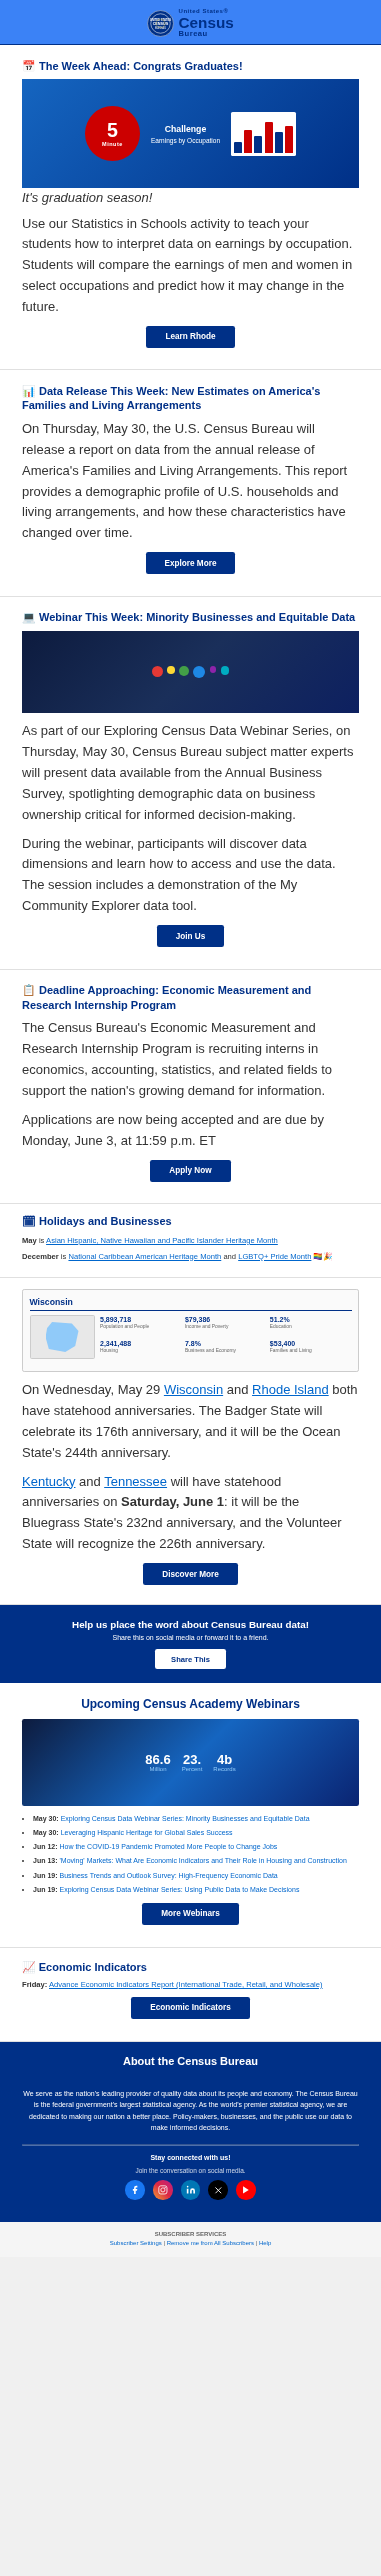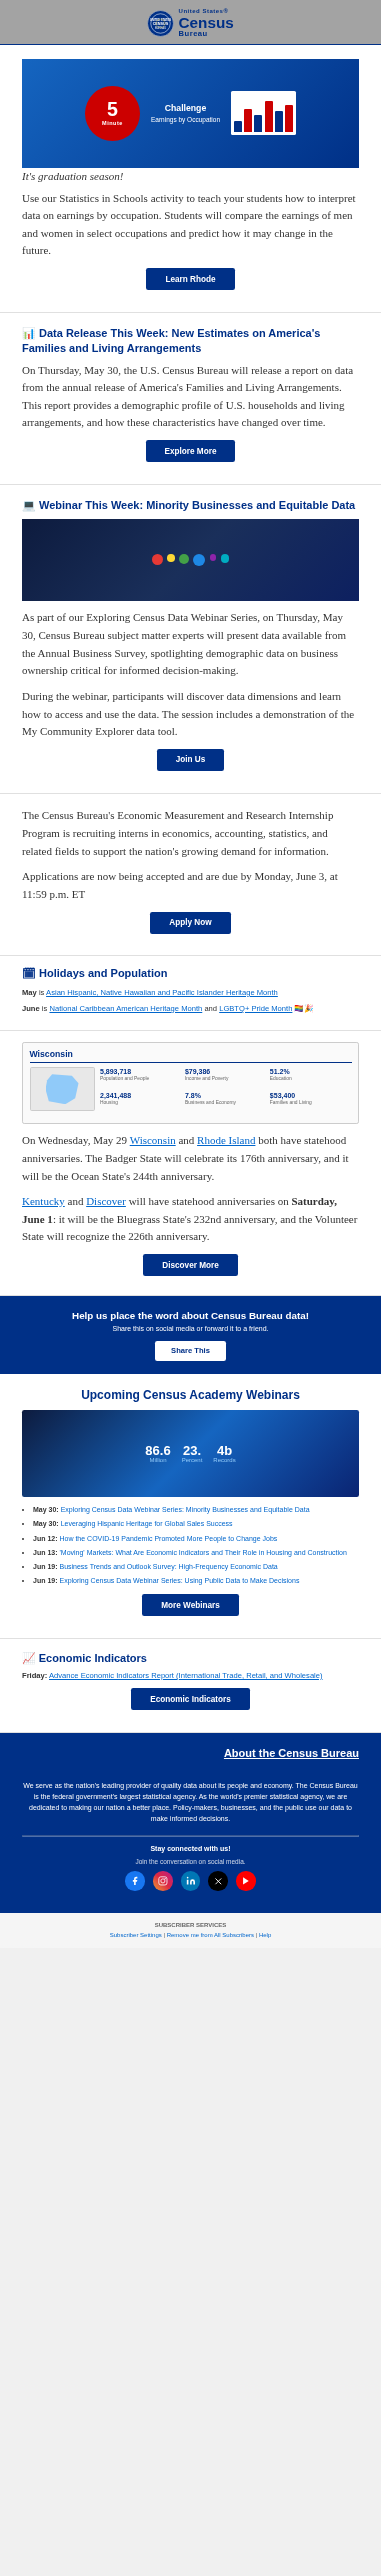--- a/index.html
+++ b/index.html
@@ -9,21 +9,21 @@
       display: flex;
       justify-content: center;
     }
     .email-wrapper {
       width: 382px;
       background: #ffffff;
       margin: 0 auto;
     }
     
     .header {
-      background: #a3a3a3;
+      background: #3b82f6;
       text-align: center;
       padding: 8.2px 11px 5.5px;
       border-bottom: 1.1px solid #003087;
     }
     .header-logo {
       display: flex;
       align-items: center;
       justify-content: center;
       gap: 4.4px;
     }
@@ -63,25 +63,24 @@
       font-size: 11px;
       font-weight: bold;
       color: #003087;
       margin-bottom: 6.5px;
       line-height: 1.3;
     }
     .section-title .emoji {
       margin-right: 3.3px;
     }
     .section-body {
-      font-size: 11px;
+      font-size: 13px;
       color: #333333;
       line-height: 1.6;
       margin-bottom: 8.2px;
-      font-family: Liberation Serif, serif;
     }
     .btn {
       display: block;
       width: fit-content;
       margin: 8.2px auto;
       padding: 6.5px 19px;
       border-radius: 2.2px;
       font-size: 8.2px;
       font-weight: bold;
       text-align: center;
@@ -366,22 +365,21 @@
     
     .about-section {
       background: #003087;
       padding: 13.6px 22px;
       color: white;
     }
     .about-title {
       font-size: 11px;
       font-weight: bold;
       margin-bottom: 21px;
-      text-align: right;
-      text-decoration: underline;
+      text-align: center;
     }
     .about-body {
       font-size: 7px;
       line-height: 1.6;
       text-align: center;
       margin-bottom: 11px;
     }
     .social-section {
       text-align: center;
     }
@@ -440,20 +438,23 @@
       </svg>
       <div class="census-title">
         <div class="united-states">United States®</div>
         <div class="census">Census</div>
         <div class="bureau">Bureau</div>
       </div>
     </div>
   </div>
 
   <div class="section">
+    <div class="section-title">
+      <span class="emoji">📅</span><span>The Week Ahead: Congrats Graduates!</span>
+    </div>
 
     <div class="five-min-challenge">
       <div class="challenge-circle">
         <span class="num">5</span>
         <span class="word">Minute</span>
       </div>
       <div class="challenge-info">
         <div class="challenge-label">Challenge</div>
         <div class="challenge-sub">Earnings by Occupation</div>
       </div>
@@ -492,37 +493,40 @@
         <div class="dot" style="background:#8e24aa; width:6.5px;height:6.5px;"></div>
         <div class="dot" style="background:#00acc1; width:8.7px;height:8.7px;"></div>
       </div>
     </div>
     <p class="section-body">As part of our Exploring Census Data Webinar Series, on Thursday, May 30, Census Bureau subject matter experts will present data available from the Annual Business Survey, spotlighting demographic data on business ownership critical for informed decision-making.</p>
     <p class="section-body" style="margin-top:5.5px;">During the webinar, participants will discover data dimensions and learn how to access and use the data. The session includes a demonstration of the My Community Explorer data tool.</p>
     <button class="btn btn-blue">Join Us</button>
   </div>
 
   <div class="section">
+    <div class="section-title">
+      <span class="emoji">📋</span><span>Deadline Approaching: Economic Measurement and Research Internship Program</span>
+    </div>
     <p class="section-body">The Census Bureau's Economic Measurement and Research Internship Program is recruiting interns in economics, accounting, statistics, and related fields to support the nation's growing demand for information.</p>
     <p class="section-body" style="margin-top:5.5px;">Applications are now being accepted and are due by Monday, June 3, at 11:59 p.m. ET</p>
     <button class="btn btn-blue">Apply Now</button>
   </div>
 
   <div class="holidays-section">
     <div class="holidays-title">
       <span>🗓</span>
-      <span>Holidays and Population</span>
+      <span>Holidays and Businesses</span>
     </div>
     <div class="holiday-item">
       <strong>May</strong>
       <span> is </span>
       <a class="holiday-link">Asian Hispanic, Native Hawaiian and Pacific Islander Heritage Month</a>
     </div>
     <div class="holiday-item">
-      <strong>June</strong>
+      <strong>December</strong>
       <span> is </span>
       <a class="holiday-link">National Caribbean American Heritage Month</a>
       <span> and </span>
       <a class="holiday-link">LGBTQ+ Pride Month</a>
       <span>🏳️‍🌈🎉</span>
     </div>
   </div>
 
   <div class="birthday-section">
     <div class="wisconsin-card">
@@ -556,21 +560,21 @@
             <div class="stat-value">$53,400</div>
             <div class="stat-label">Families and Living</div>
           </div>
         </div>
       </div>
     </div>
     <p class="section-body">
       On Wednesday, May 29 <a class="holiday-link">Wisconsin</a> and <a class="holiday-link">Rhode Island</a> both have statehood anniversaries. The Badger State will celebrate its 176th anniversary, and it will be the Ocean State's 244th anniversary.
     </p>
     <p class="section-body" style="margin-top:5.5px;">
-      <a class="holiday-link">Kentucky</a> and <a class="holiday-link">Discover</a> will have statehood anniversaries on <strong>Saturday, June 1</strong>: it will be the Bluegrass State's 232nd anniversary, and the Volunteer State will recognize the 226th anniversary.
+      <a class="holiday-link">Kentucky</a> and <a class="holiday-link">Tennessee</a> will have statehood anniversaries on <strong>Saturday, June 1</strong>: it will be the Bluegrass State's 232nd anniversary, and the Volunteer State will recognize the 226th anniversary.
     </p>
     <button class="btn btn-blue">Discover More</button>
   </div>
 
   <div class="share-section">
     <div class="share-title">Help us place the word about Census Bureau data!</div>
     <div class="share-sub">Share this on social media or forward it to a friend.</div>
     <button class="btn-share">Share This</button>
   </div>
 

